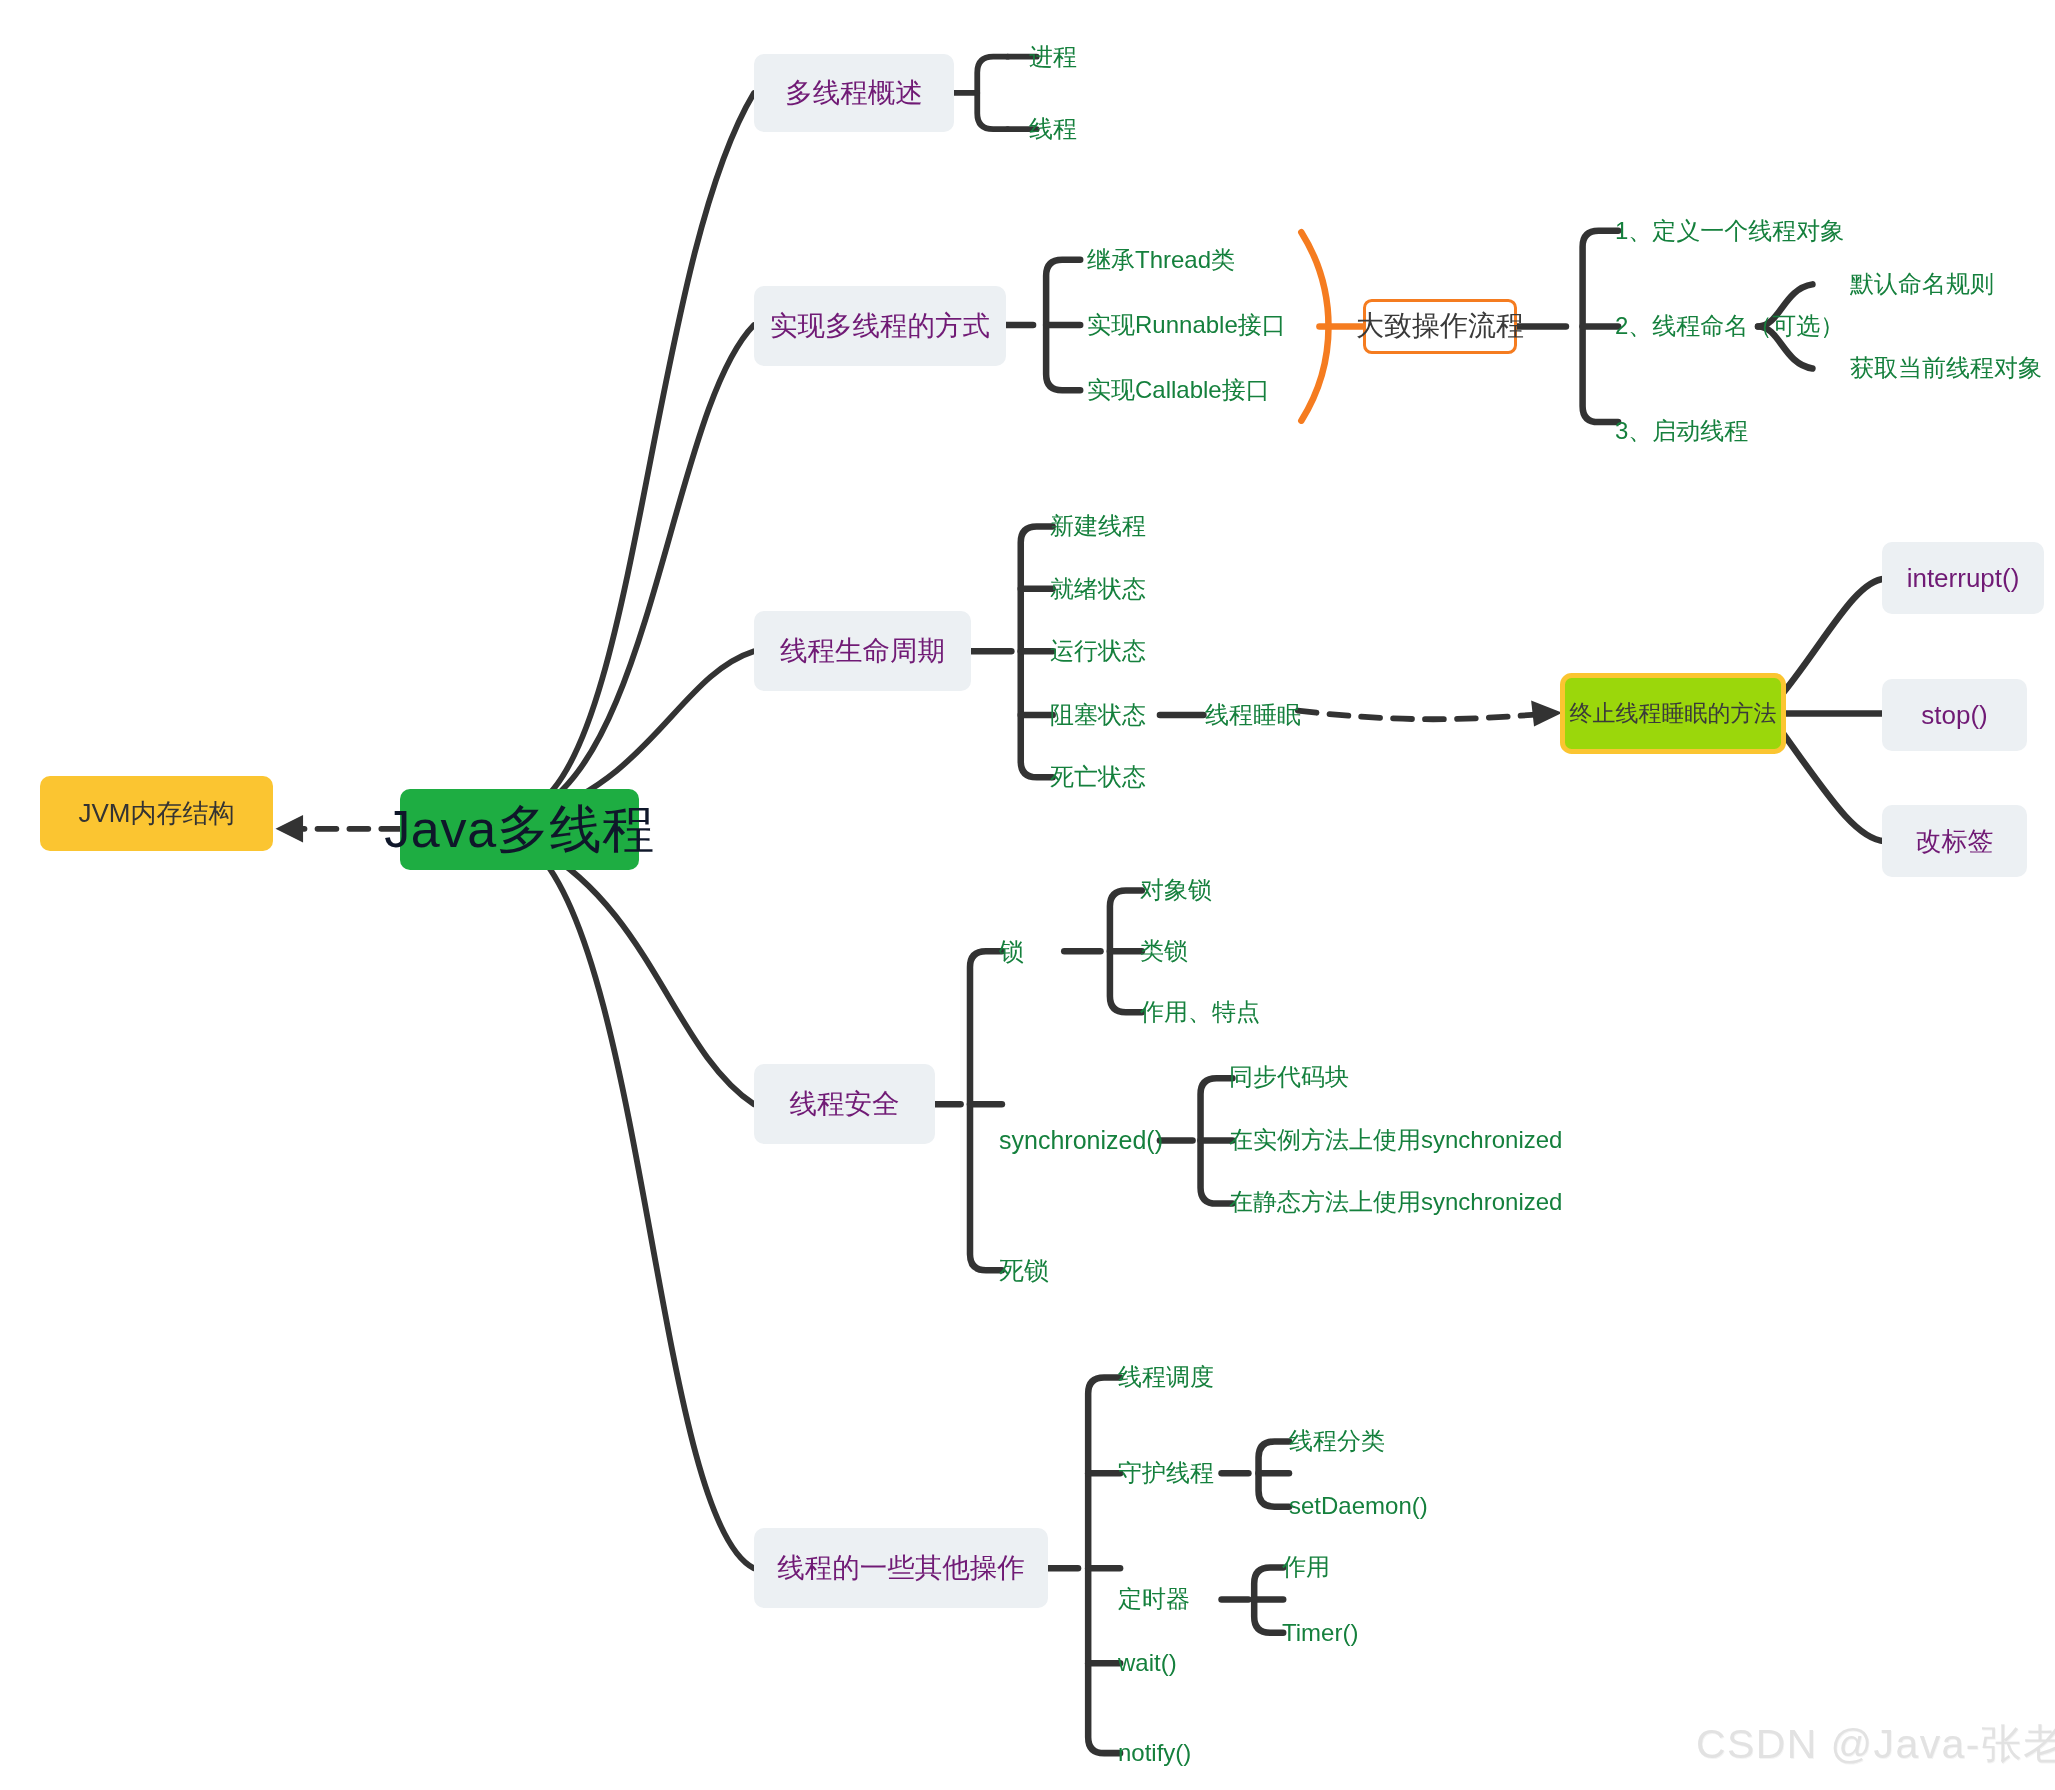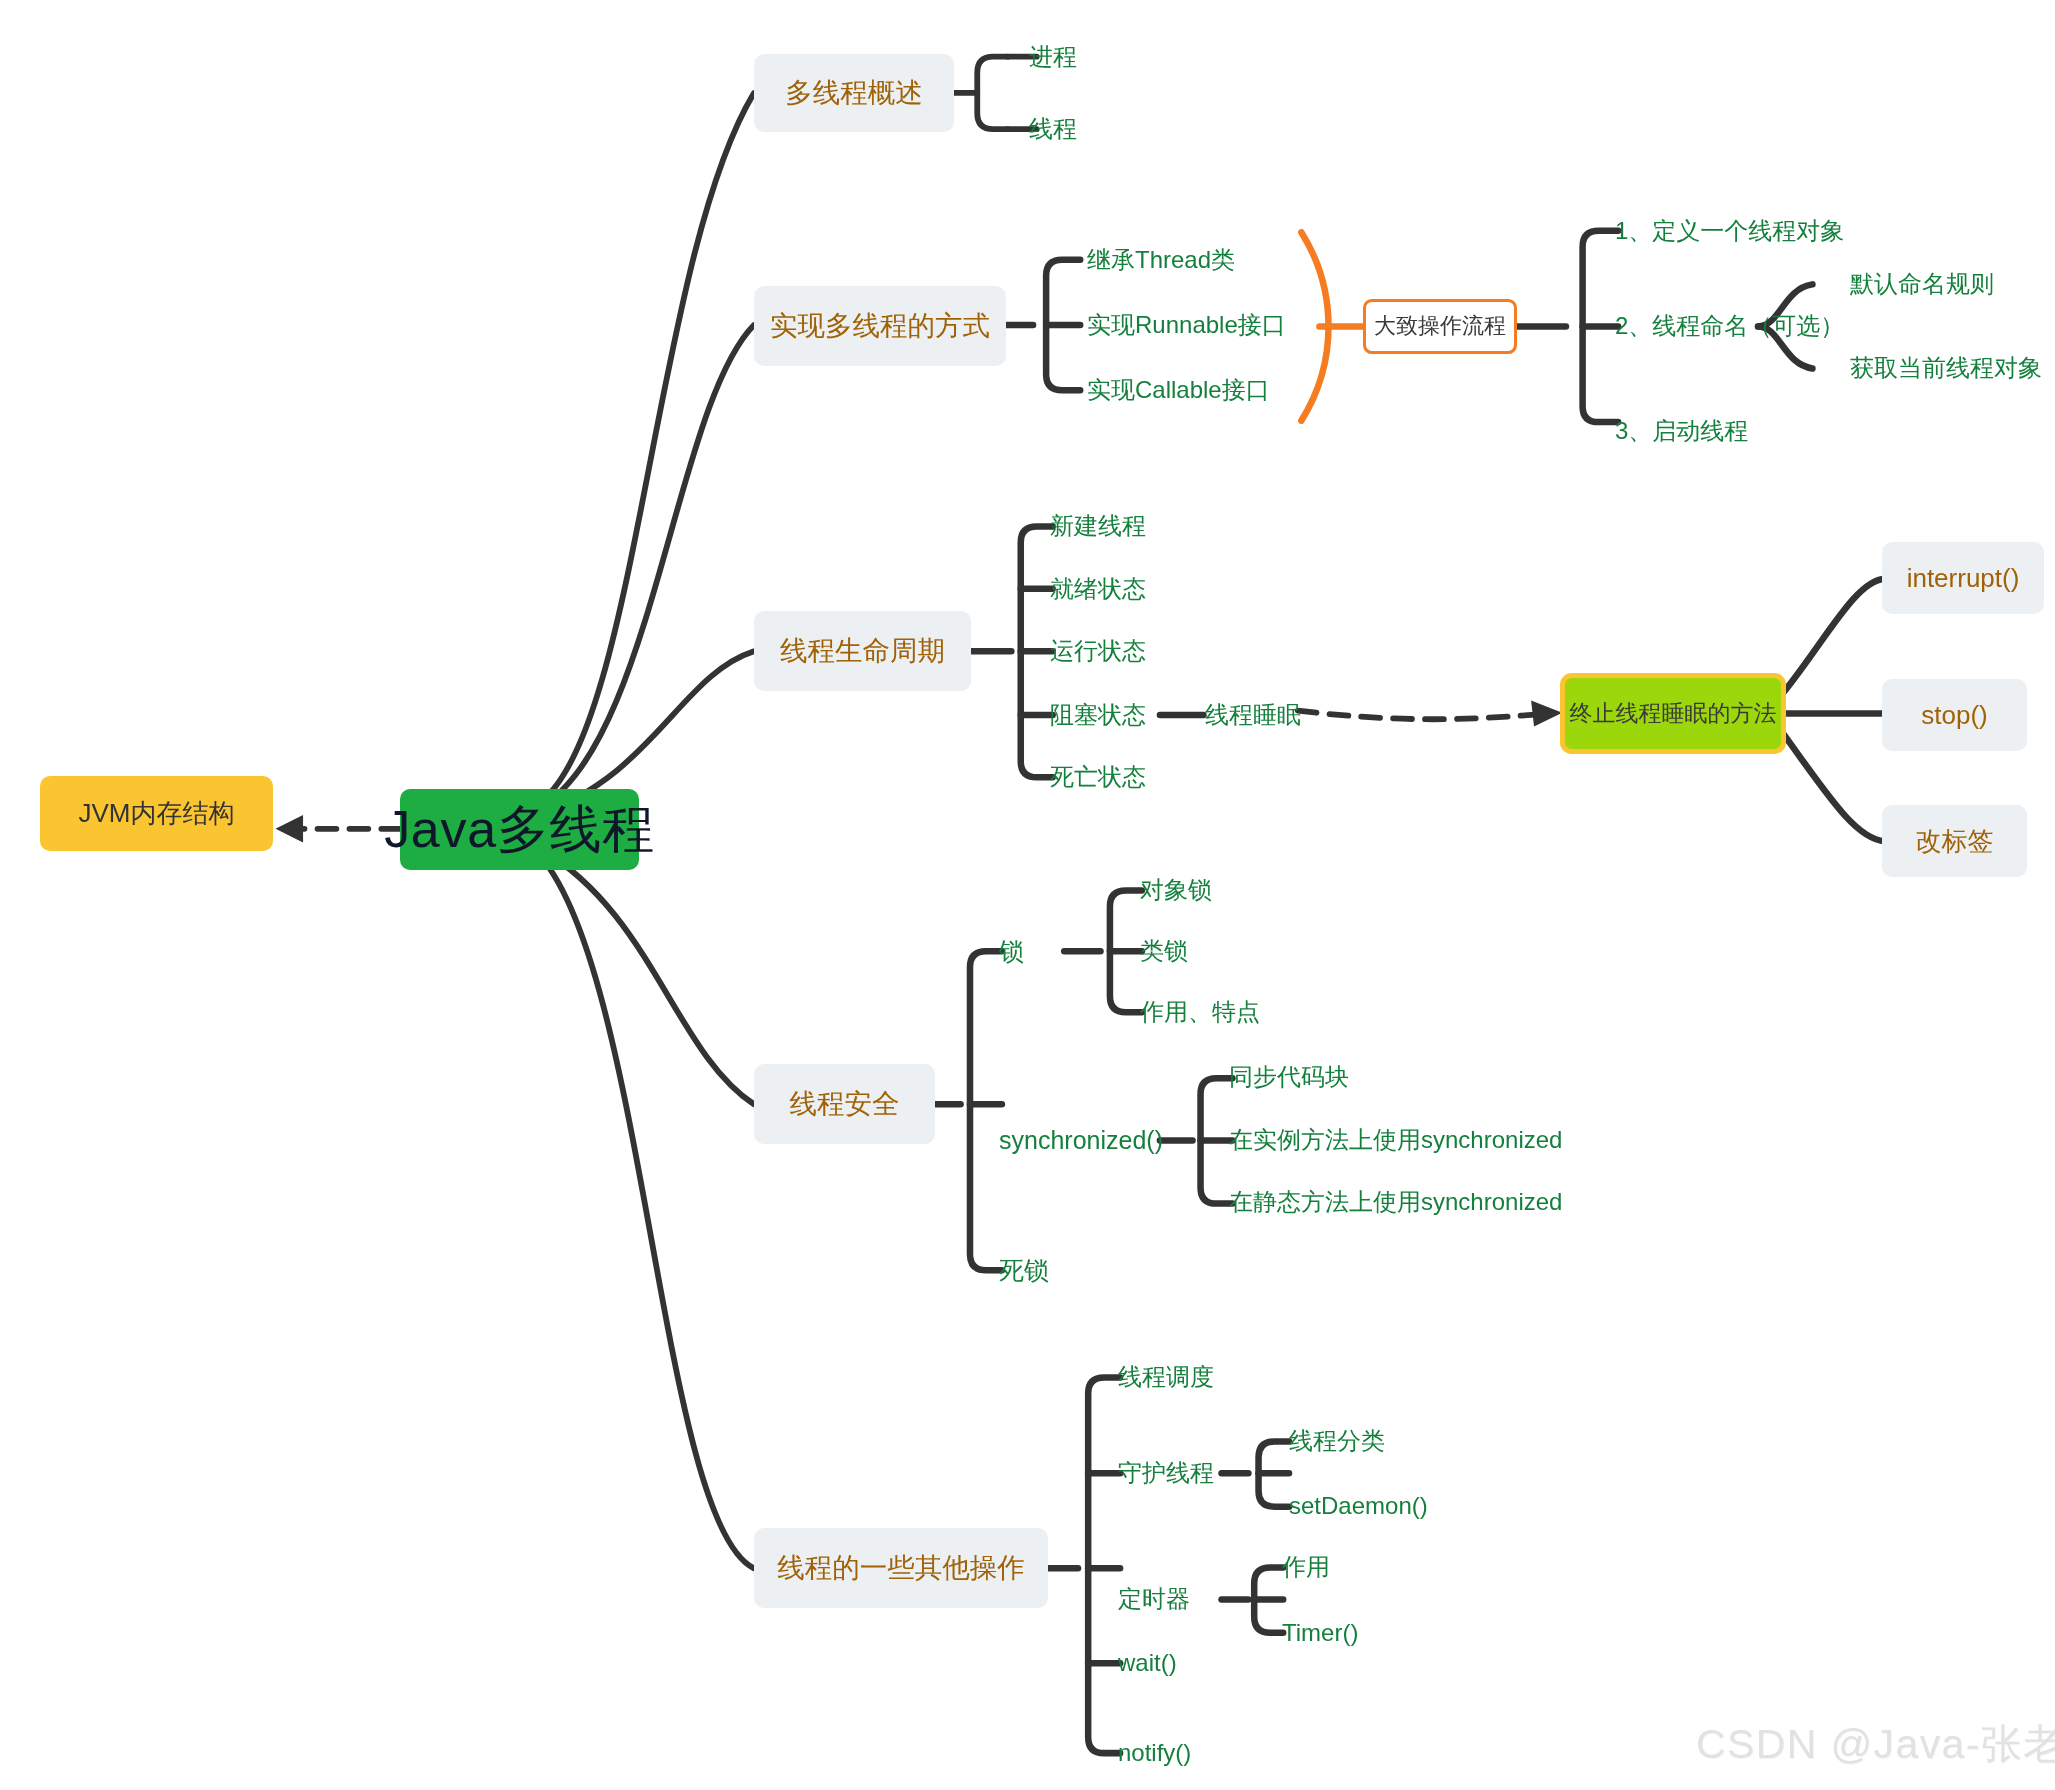--- a/index.html
+++ b/index.html
@@ -23,21 +23,21 @@
     height: 1791px;
     pointer-events: none;
   }
   .node {
     position: absolute;
     box-sizing: border-box;
     display: flex;
     align-items: center;
     justify-content: center;
     white-space: nowrap;
-    color: #a16207;
+    color: #701a75;
     line-height: 1.1;
   }
   
   .node.root {
     background: #1EAD42;
     color: #0f172a;
     border-radius: 10px;
     font-size: 52px;
     letter-spacing: 0.7px;
     padding: 0 19px;
@@ -58,21 +58,21 @@
     padding: 0 17.4px;
   }
   .node.box.small {
     font-size: 26px;
   }
   
   .node.outline-orange {
     background: #ffffff;
     border: 3.6px solid #F57C20;
     border-radius: 8.7px;
-    font-size: 22px;
+    font-size: 28px;
     padding: 0 11.6px;
     color: #3a3a3a;
   }
   
   .node.green-hl {
     background: #9BD70B;
     border: 5.8px solid #FBC531;
     border-radius: 11.6px;
     font-size: 23px;
     padding: 0 11.6px;

